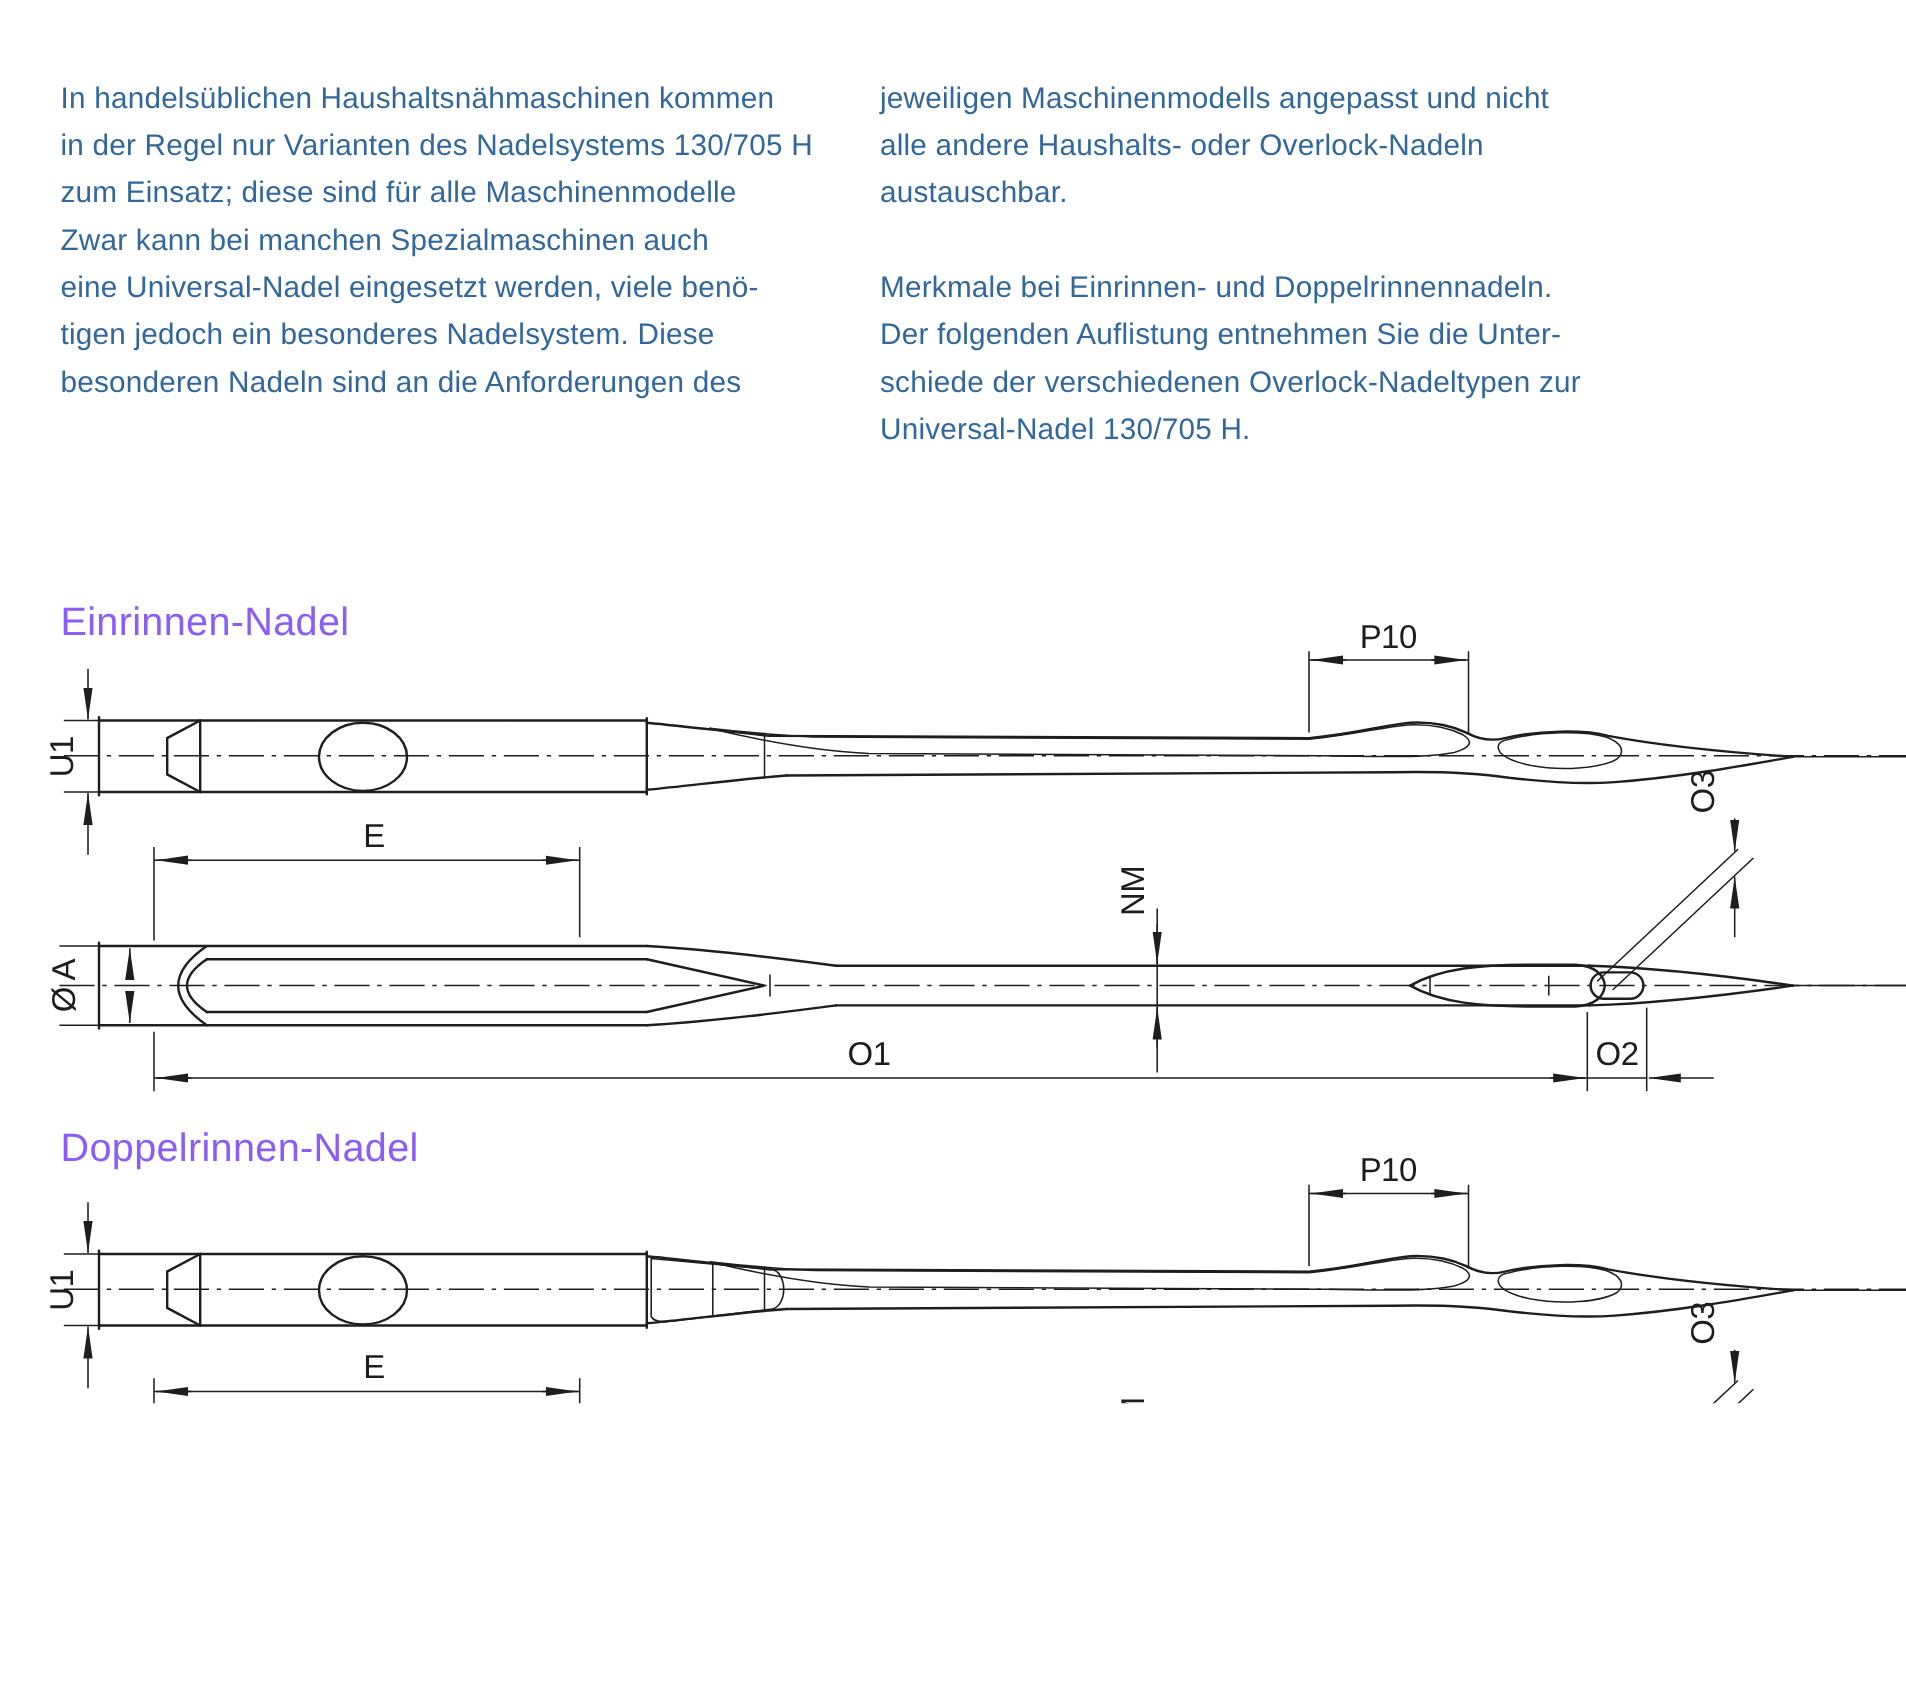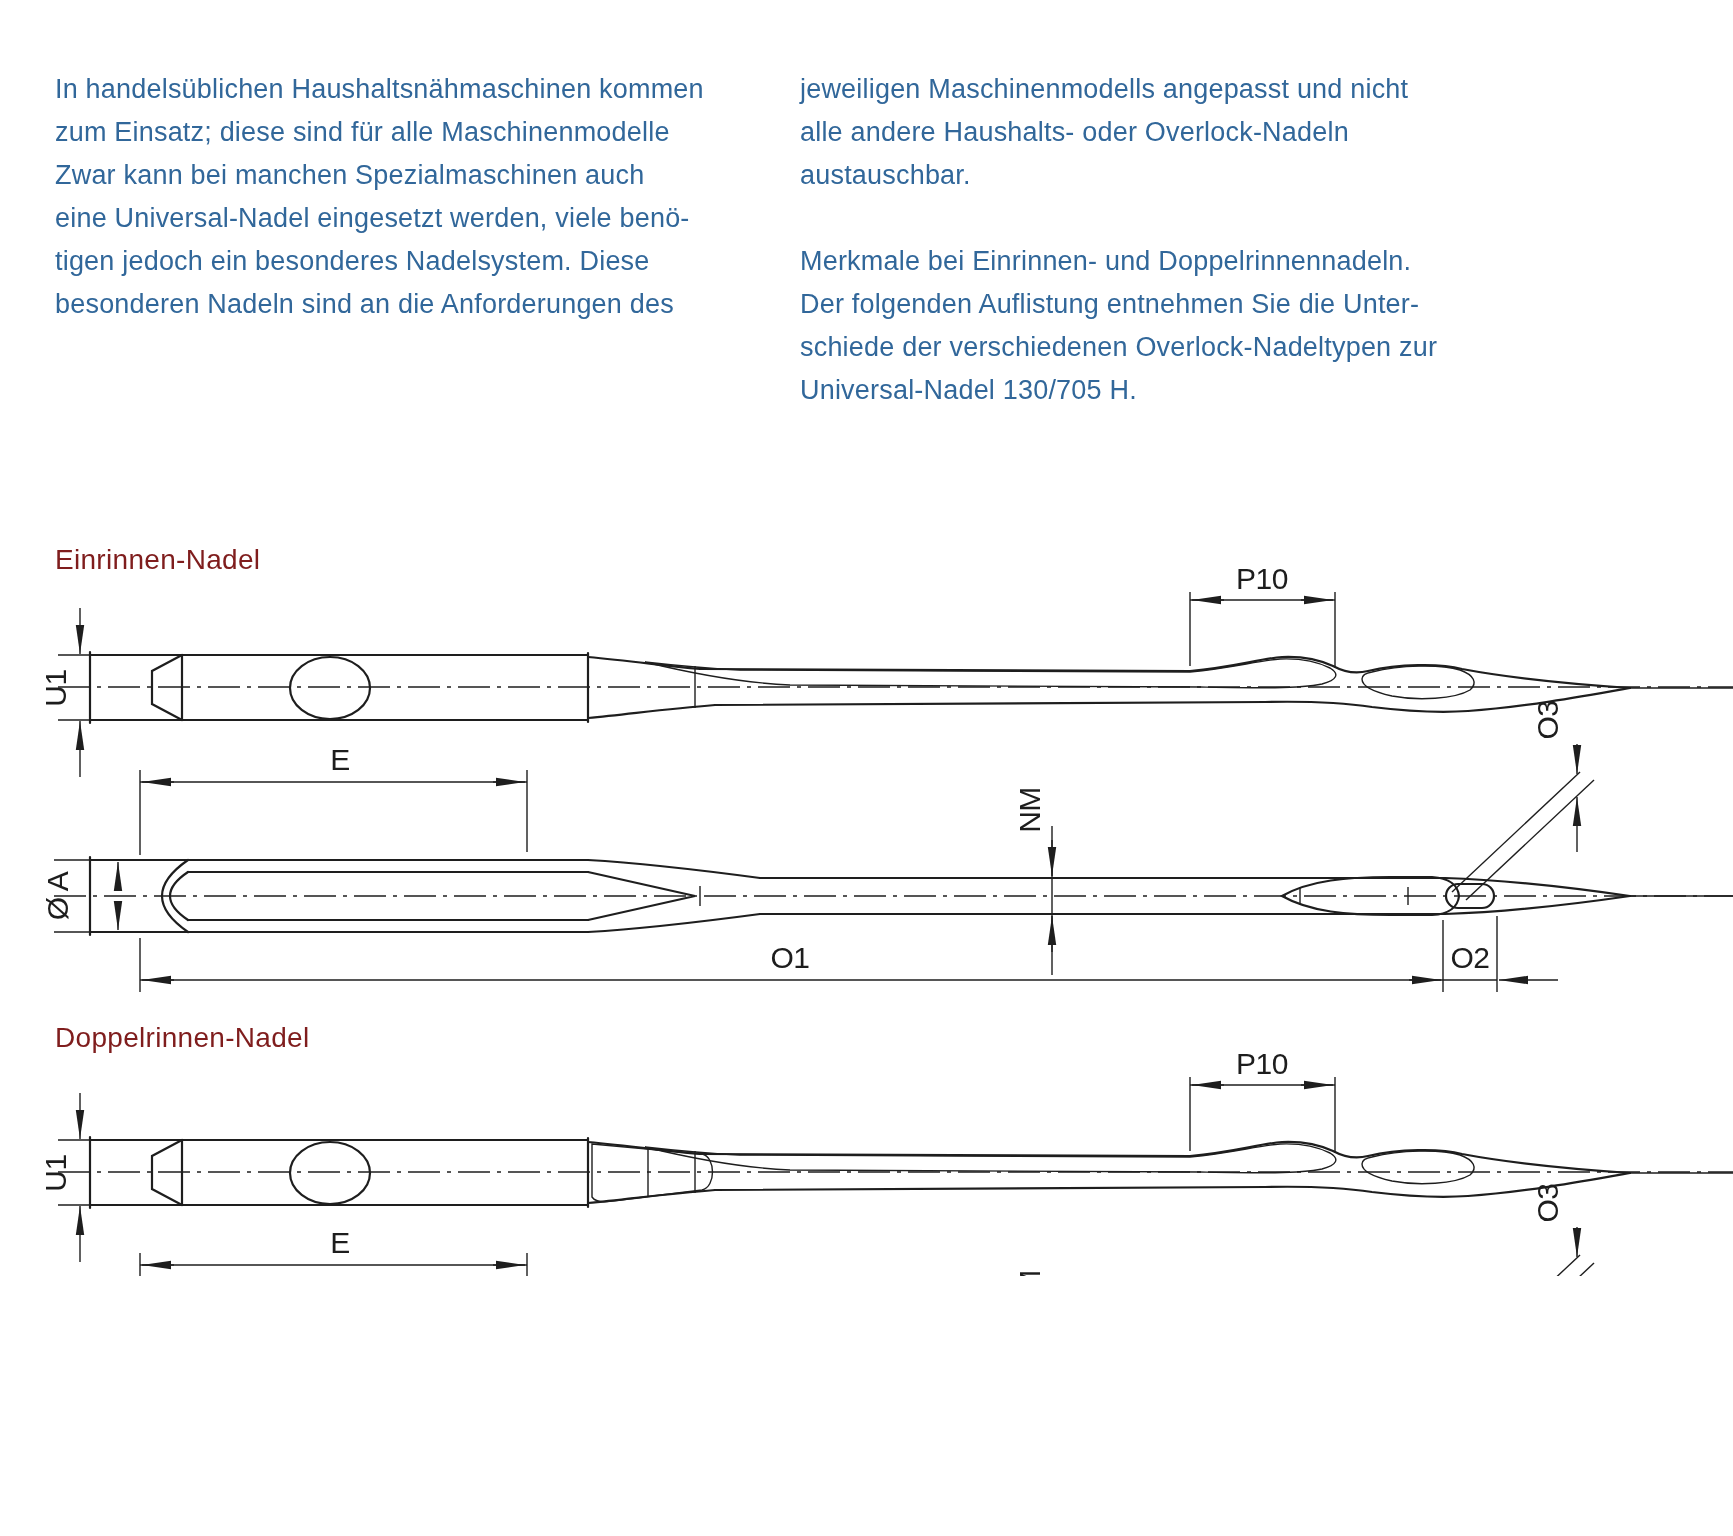--- a/index.html
+++ b/index.html
@@ -3,37 +3,38 @@
 <meta charset="utf-8">
 <style>
   html,body{margin:0;padding:0;background:#fff;}
   #page{position:relative;width:1733px;height:1276px;background:#ffffff;overflow:hidden;
         font-family:"Liberation Sans",sans-serif;}
   .col{position:absolute;top:68px;width:710px;color:#31679a;font-size:27px;line-height:43px;
        font-weight:400;letter-spacing:.2px;}
   .col .ln{height:43px;white-space:nowrap;}
   #leftcol{left:55px;}
   #rightcol{left:800px;}
-  .dheading{position:absolute;left:55px;color:#7f1d1d;font-size:28px;font-weight:400;
+  .dheading{position:absolute;left:55px;color:#8b5cf6;font-size:36px;font-weight:400;
             letter-spacing:.3px;white-space:nowrap;}
   #h1{top:544px;}
   #h2{top:1022px;}
   svg{position:absolute;left:0;top:0;}
   .ol{fill:none;stroke:#1e1e1e;stroke-width:2.2;stroke-linecap:round;}
   .tl{fill:none;stroke:#1e1e1e;stroke-width:1.4;}
   .cl{fill:none;stroke:#1e1e1e;stroke-width:1.4;stroke-dasharray:32 7 4 7;}
   .dimtxt{fill:#1d1d1d;font-family:"Liberation Sans",sans-serif;font-size:30px;letter-spacing:-.5px;}
 </style>
 </head>
 <body>
 
 <div id="page">
 
   <div id="leftcol" class="col">
     <div class="ln">In handelsüblichen Haushaltsnähmaschinen kommen</div>
+    <div class="ln">in der Regel nur Varianten des Nadelsystems 130/705 H</div>
     <div class="ln">zum Einsatz; diese sind für alle Maschinenmodelle</div>
     <div class="ln">Zwar kann bei manchen Spezialmaschinen auch</div>
     <div class="ln">eine Universal-Nadel eingesetzt werden, viele benö-</div>
     <div class="ln">tigen jedoch ein besonderes Nadelsystem. Diese</div>
     <div class="ln">besonderen Nadeln sind an die Anforderungen des</div>
   </div>
 
   <div id="rightcol" class="col">
     <div class="ln">jeweiligen Maschinenmodells angepasst und nicht</div>
     <div class="ln">alle andere Haushalts- oder Overlock-Nadeln</div>

